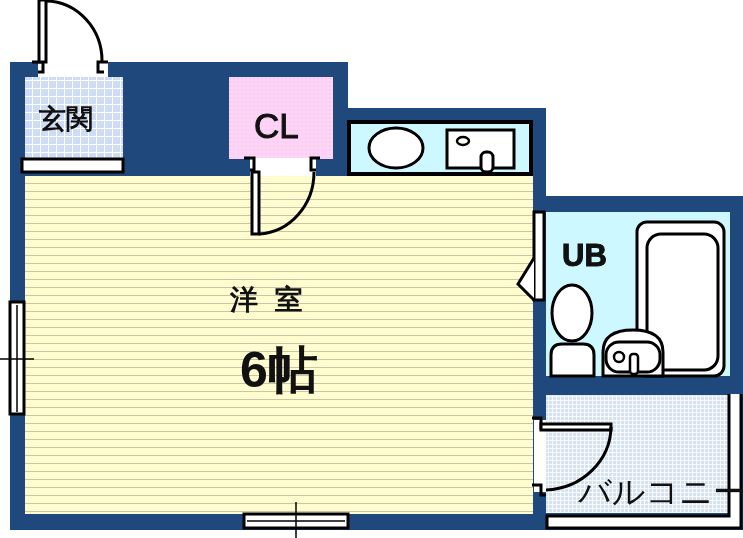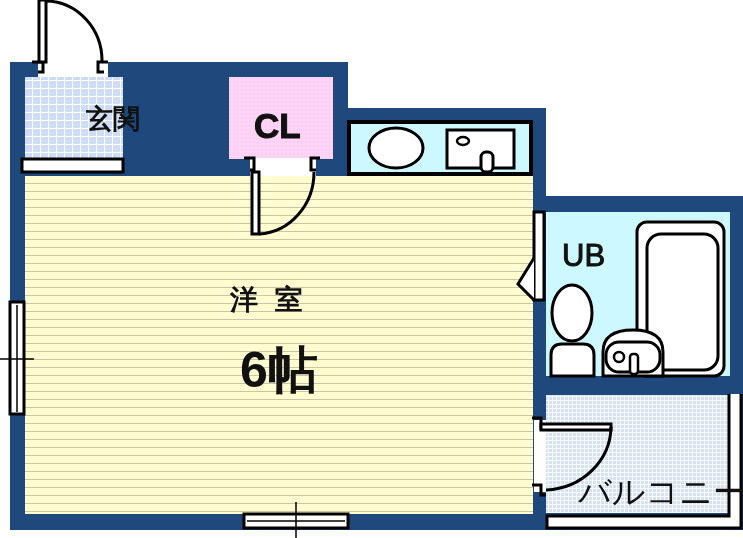--- a/index.html
+++ b/index.html
@@ -83,18 +83,18 @@
     <line x1="17" y1="305" x2="17" y2="412" stroke="#000" stroke-width="1.5"></line>
     <line x1="0" y1="359" x2="34" y2="359" stroke="#000" stroke-width="1.5"></line>
   </g>
   <g>
     <rect x="244" y="514" width="104" height="14" fill="#fff" stroke="#000" stroke-width="3"></rect>
     <line x1="247" y1="521" x2="345" y2="521" stroke="#000" stroke-width="1.5"></line>
     <line x1="296" y1="502" x2="296" y2="538" stroke="#000" stroke-width="1.5"></line>
   </g>
 </svg>
 
-<div class="label" style="left:39px;top:106px;font-size:27px;margin-left:47px;">玄関</div>
-<div class="label" style="left:254px;top:108px;font-size:35px;font-weight:bold;-webkit-text-stroke:1px #111;">CL</div>
+<div class="label" style="left:39px;top:106px;font-size:27px;">玄関</div>
+<div class="label" style="left:254px;top:108px;font-size:35px;font-weight:normal;-webkit-text-stroke:1px #111;">CL</div>
 <div class="label" style="left:230px;top:288px;font-size:28px;font-family:Liberation Mono, monospace;">洋 室</div>
 <div class="label" style="left:240px;top:345px;font-size:50px;">6帖</div>
-<div class="label" style="left:562px;top:240px;font-size:31px;font-weight:normal;-webkit-text-stroke:1px #111;">UB</div>
+<div class="label" style="left:562px;top:240px;font-size:31px;font-weight:bold;-webkit-text-stroke:1px #111;">UB</div>
 <div class="label" style="left:578px;top:475px;font-size:33px;font-weight:normal;">バルコニー</div>
 
 </body></html>

